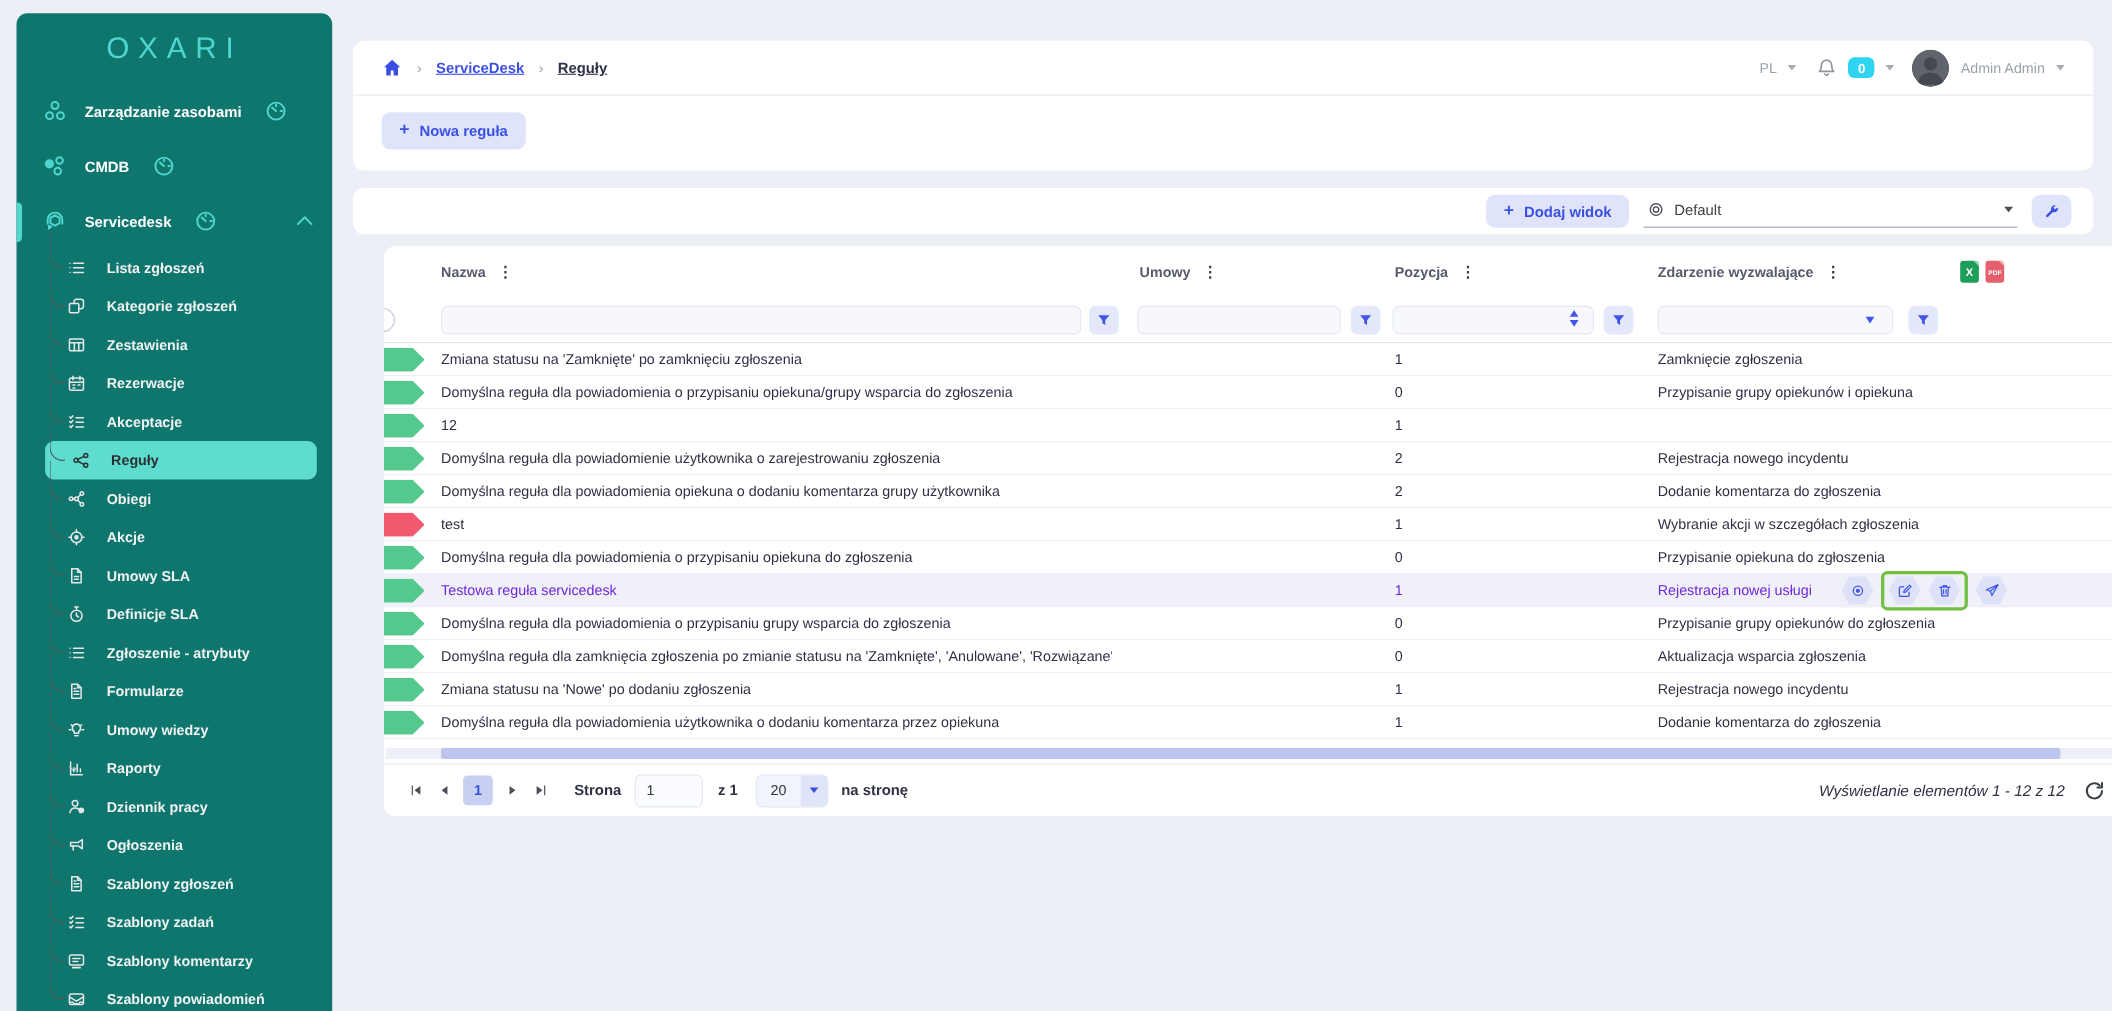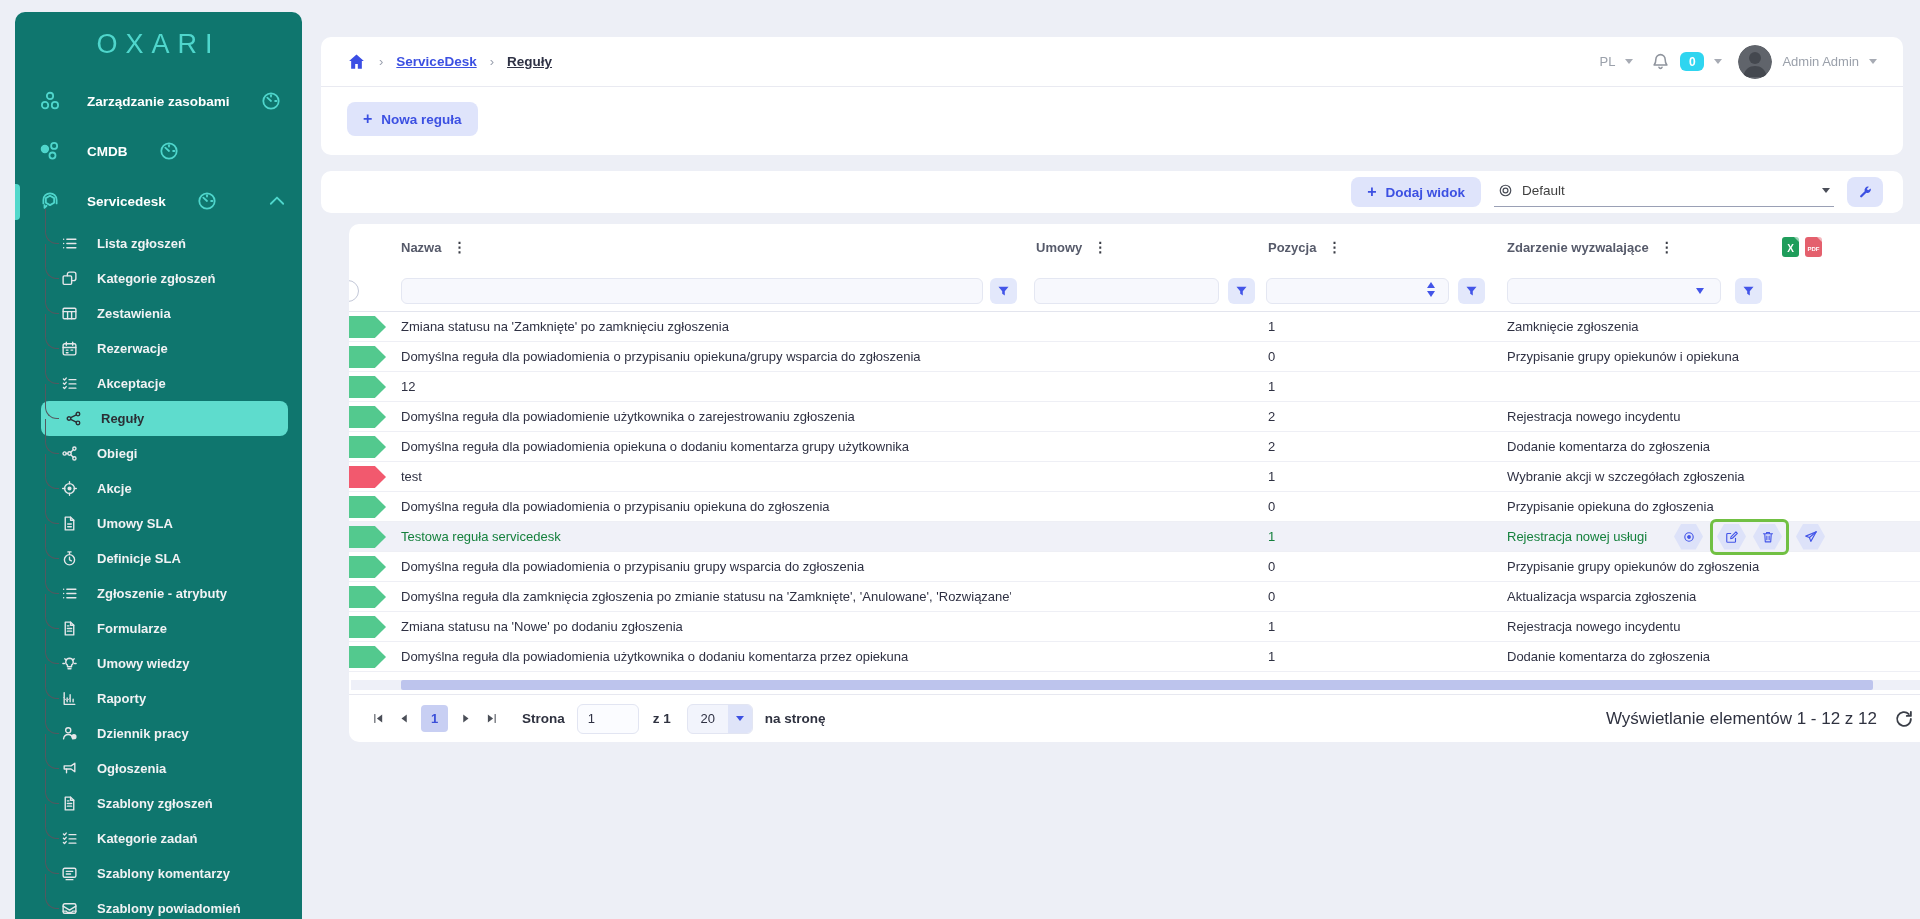--- a/index.html
+++ b/index.html
@@ -3,21 +3,21 @@
 <meta charset="utf-8">
 <style>
   * { margin:0; padding:0; box-sizing:border-box; }
   html,body { width:1920px; height:919px; overflow:hidden; }
   body { position:relative; background:#edeff6; font-family:"Liberation Sans",sans-serif; color:#2f3143; font-size:13px; }
 
   
   .sidebar { position:absolute; left:15px; top:12px; width:287px; height:907px; background:#0f766e; border-radius:10px 10px 0 0; overflow:hidden; }
   .sb-active-bar { position:absolute; left:0; top:172px; width:5px; height:36px; background:#52d8cb; border-radius:0 4px 4px 0; }
   .logo { height:64px; display:flex; align-items:center; justify-content:center; color:#4fd6cc; font-size:27px; letter-spacing:8px; font-weight:400; }
-  .section-item { height:50px; display:flex; align-items:center; padding:0 14px 0 24px; gap:26px; color:#fff; font-weight:700; font-size:13.5px; cursor:pointer; }
+  .section-item { height:50px; display:flex; align-items:center; padding:0 14px 0 24px; gap:16px; color:#fff; font-weight:700; font-size:13.5px; cursor:pointer; }
   .section-item .ic { width:22px; height:22px; color:#4fd6cc; flex:0 0 22px; }
   .gauge { width:14px; height:14px; color:#e8e9eb; margin-left:4px; }
   .sec-chev { width:12px; height:12px; color:#b9bcc2; margin-left:auto; }
   .sub-item { position:relative; height:35px; display:flex; align-items:center; color:#f1f2f4; font-weight:600; font-size:13px; cursor:pointer; }
   .sub-item::before { content:""; position:absolute; left:30px; top:-17px; width:13px; height:34px; border-left:1px solid #54585f; border-bottom:1px solid #54585f; border-bottom-left-radius:12px; }
   .sub-item .ic { position:absolute; left:46px; width:17px; height:17px; color:#e6e7ea; }
   .sub-item .lbl { position:absolute; left:82px; white-space:nowrap; }
   .sub-item .item-chev { position:absolute; right:14px; width:12px; height:12px; color:#cfd2d8; }
   .sub-item.active { background:#5edccd; border-radius:8px; margin:0 14px 0 26px; color:#2b2f35; }
   .sub-item.active::before { left:4px; }
@@ -76,21 +76,21 @@
   .sp-dn { width:0;height:0;border-left:4px solid transparent;border-right:4px solid transparent;border-top:6px solid #4355e8; }
   .sel-caret { position:absolute; left:1347px; top:18px; width:0; height:0; border-left:4px solid transparent; border-right:4px solid transparent; border-top:6px solid #4355e8; pointer-events:none; }
 
   .rows {}
   .trow { position:relative; height:30px; border-bottom:1px solid #eeeff5; cursor:default; }
   .trow .cell { position:absolute; top:0; height:100%; display:flex; align-items:center; white-space:nowrap; overflow:hidden; font-size:13px; color:#2f3143; }
   .tag { position:absolute; left:0; top:4px; width:37px; height:22px; clip-path:polygon(0 0,70% 0,100% 50%,70% 100%,0 100%); }
   .tag.green { background:#53c98e; } .tag.red { background:#f2596e; }
   .c-name { left:52px; width:610px; } .c-opis { left:687px; width:220px; } .c-poz { left:919px; width:200px; } .c-zda { left:1158px; width:330px; }
   .trow.hl { background:#f0f1f8; }
-  .trow.hl .c-name, .trow.hl .c-poz, .trow.hl .c-zda { color:#15803d; }
+  .trow.hl .c-name, .trow.hl .c-poz, .trow.hl .c-zda { color:#6d28d9; }
   .trow.hl .c-name { cursor:pointer; }
   .row-actions { position:absolute; right:106px; top:50%; transform:translateY(-50%); display:flex; align-items:center; gap:7px; }
   .hexbtn { width:29px; height:26px; background:#dde2f9; clip-path:polygon(25% 0,75% 0,100% 50%,75% 100%,25% 100%,0 50%); display:flex; align-items:center; justify-content:center; color:#4355e8; border:none; cursor:pointer; }
   .hexbtn .ic { width:14px; height:14px; }
   .hl-box { display:flex; align-items:center; gap:7px; border:3px solid #71c043; border-radius:6px; padding:2px 4px; }
 
   .hscroll { position:absolute; left:0; top:452px; width:100%; height:18px; }
   .hscroll .track { position:absolute; left:2px; right:10px; top:4px; height:10px; background:#eef0f8; }
   .hscroll .thumb { position:absolute; left:52px; top:4px; width:1472px; height:10px; background:#bdc4ed; border-radius:2px; cursor:pointer; }
   .vscroll { position:absolute; right:2px; top:90px; width:8px; height:358px; background:#f1f2f8; border-radius:4px; cursor:pointer; }
@@ -100,21 +100,21 @@
   .nav-btn { width:26px; height:26px; border:none; background:transparent; color:#4a4e57; display:flex; align-items:center; justify-content:center; cursor:pointer; }
   .nav-btn .ic { width:13px; height:13px; }
   .page-current { width:27px; height:27px; background:#c8cff3; color:#3b4fd8; font-weight:600; border-radius:4px; display:flex; align-items:center; justify-content:center; margin:0 4px; cursor:pointer; }
   .pg-label { color:#2f3240; font-size:13.5px; font-weight:600; }
   .pg-input { width:62px; height:30px; background:#fbfcff; border:1px solid #e2e5f2; border-radius:6px; margin:0 14px 0 12px; padding:0 10px; font-family:inherit; font-size:13px; color:#2f3143; }
   .pg-size { display:flex; align-items:stretch; height:30px; border:1px solid #e2e5f2; border-radius:6px; overflow:hidden; margin:0 12px 0 16px; cursor:pointer; background:#f2f4fc; }
   .pg-size .val { width:40px; display:flex; align-items:center; justify-content:center; color:#2f3143; }
   .pg-size .car { width:24px; background:#dfe4f8; display:flex; align-items:center; justify-content:center; }
   .pg-size .caret { border-top-color:#3c50e2; }
   .pg-spacer { flex:1; }
-  .pg-summary { color:#2f3240; font-size:17px; }
+  .pg-summary { color:#2f3240; font-size:14px;font-style:italic; }
   .refresh-btn { border:none; background:transparent; color:#3a3e47; margin-left:16px; width:22px; height:22px; cursor:pointer; }
   .refresh-btn .ic { width:18px; height:18px; }
 
   .ic svg { width:100%; height:100%; display:block; }
 </style>
 </head>
 <body>
 
 <aside class="sidebar">
   <div class="sb-active-bar"></div>
@@ -390,21 +390,21 @@
     <span class="lbl">Szablony zgłoszeń</span>
   </div>
       <div class="sub-item">
     <span class="ic">
           <svg viewBox="0 0 16 16">
             <g stroke="currentColor" stroke-width="1.3" fill="none" stroke-linecap="round" stroke-linejoin="round">
               <path d="M2.3 3.8l1 1 1.6-1.9M2.3 7.8l1 1 1.6-1.9M2.3 11.8l1 1 1.6-1.9M7.6 4.4H14M7.6 8.4H14M7.6 12.4H14"></path>
             </g>
           </svg>
         </span>
-    <span class="lbl">Kategorie zadań</span>
+    <span class="lbl">Szablony zadań</span>
   </div>
       <div class="sub-item">
     <span class="ic">
           <svg viewBox="0 0 16 16">
             <g stroke="currentColor" stroke-width="1.3" fill="none" stroke-linecap="round" stroke-linejoin="round">
               <rect x="2" y="3" width="12" height="8.5" rx="1.5"></rect>
               <path d="M4.8 13.8h6.4M5 6h6M5 8.5h4"></path>
             </g>
           </svg>
         </span>

